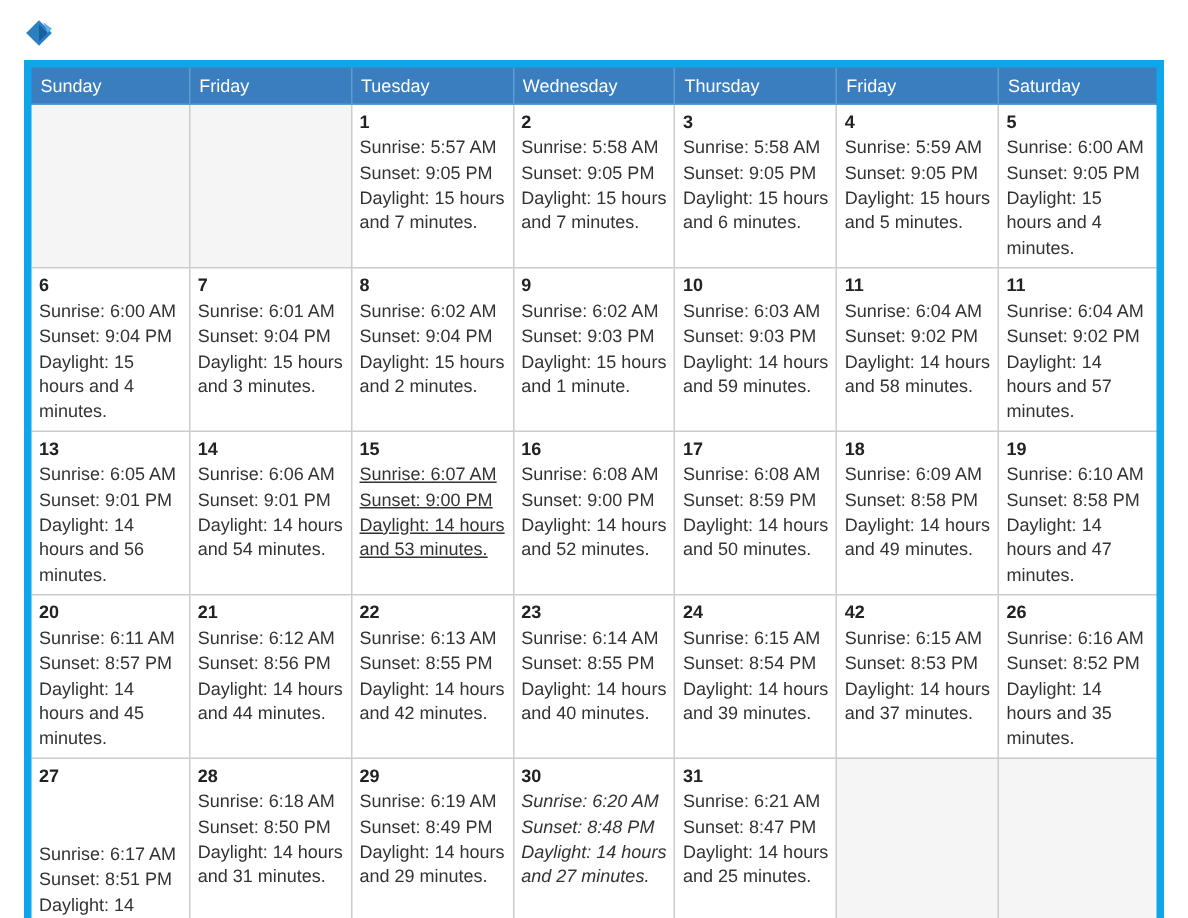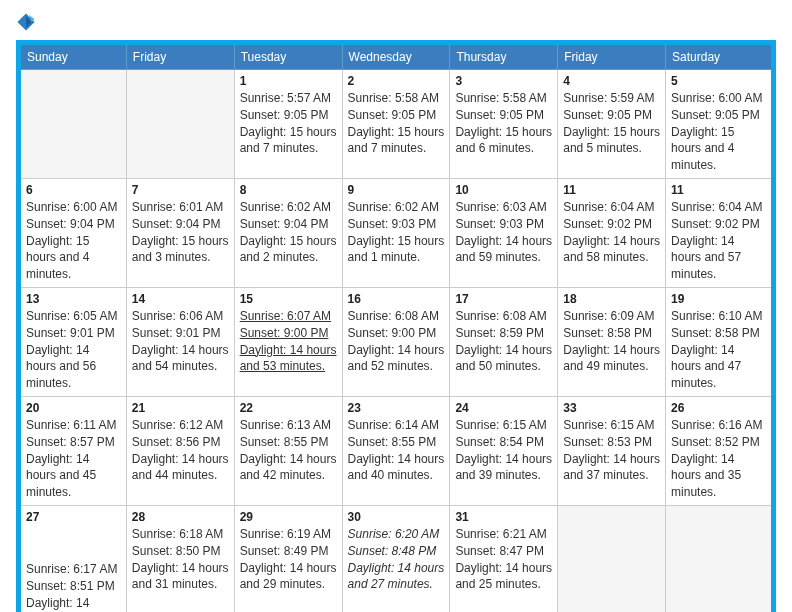--- a/index.html
+++ b/index.html
@@ -273,21 +273,21 @@
 Sunset: 8:55 PM
 Daylight: 14 hours and 40 minutes.</div>
           </td>
           <td>
             <div class="day-number">24</div>
             <div class="day-info" style="white-space: pre-line;">Sunrise: 6:15 AM
 Sunset: 8:54 PM
 Daylight: 14 hours and 39 minutes.</div>
           </td>
           <td>
-            <div class="day-number">33</div>
+            <div class="day-number">42</div>
             <div class="day-info" style="white-space: pre-line;">Sunrise: 6:15 AM
 Sunset: 8:53 PM
 Daylight: 14 hours and 37 minutes.</div>
           </td>
           <td>
             <div class="day-number">26</div>
             <div class="day-info" style="white-space: pre-line;">Sunrise: 6:16 AM
 Sunset: 8:52 PM
 Daylight: 14 hours and 35 minutes.</div>
           </td>

